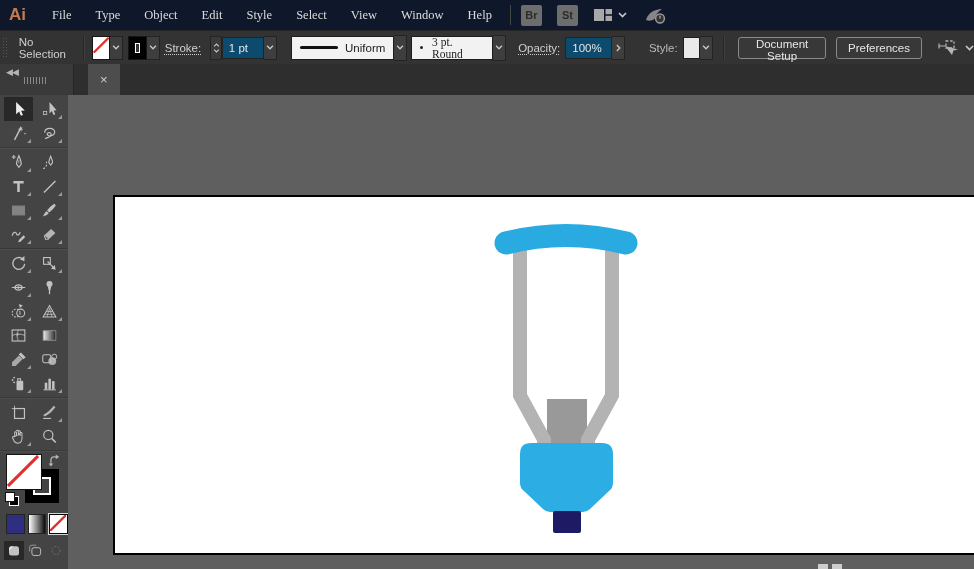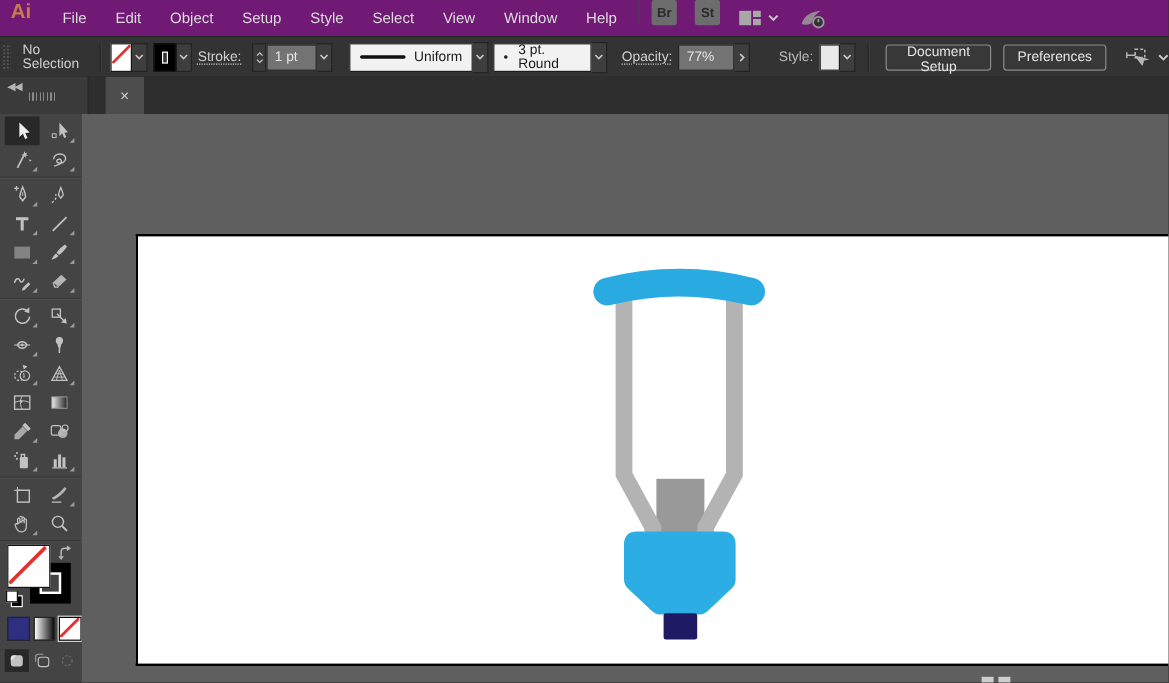--- a/index.html
+++ b/index.html
@@ -1,23 +1,23 @@
 <!DOCTYPE html>
 <html><head>
 <meta charset="utf-8">
 <style>
   html,body{margin:0;padding:0;background:#222;}
   #app{position:relative;width:974px;height:569px;overflow:hidden;
        font-family:"Liberation Sans",sans-serif;background:#333;
        -webkit-font-smoothing:antialiased;}
   
-  .menubar{position:absolute;left:0;top:0;width:974px;height:30px;background:#701a75;
-           border-bottom:1px solid #262626;display:flex;}
+  .menubar{position:absolute;left:0;top:0;width:974px;height:30px;background:#0f172a;
+           border-bottom:1px solid #262626;display:flex;align-items:center;}
   .logo{color:#c9794f;font-weight:bold;font-size:17px;margin:0 14px 0 9px;letter-spacing:0;}
-  .menu-items{display:flex;align-items:center;height:100%;}
+  .menu-items{display:flex;align-items:center;height:100%;font-family:Liberation Serif, serif;}
   .menu-item{color:#dcdcdc;font-size:12.5px;padding:0 12px;line-height:30px;cursor:default;}
   .mb-sep{width:1px;height:20px;background:#454545;margin:0 10px 0 6px;}
   .sq-btn{width:21px;height:21px;background:#6d6d6d;color:#2b2b2b;border:none;border-radius:2px;
           font-family:inherit;font-size:11px;font-weight:bold;margin-left:0;margin-right:15px;
           display:flex;align-items:center;justify-content:center;padding:0;}
   .ws{display:flex;align-items:center;color:#a8a8a8;margin-right:16px;}
   .share{display:flex;align-items:center;color:#9a9a9a;margin-right:8px;}
   .chev{display:inline-flex;margin-left:5px;}
   
   .ctrlbar{position:absolute;left:0;top:31px;width:974px;height:33px;background:#333;
@@ -28,21 +28,21 @@
   .lbl{color:#cfcfcf;margin:0 5px;}
   .lbl.dotted{text-decoration:underline dotted 1px;text-underline-offset:2px;}
   .swatch-none{width:22px;height:22px;background:#fff;border:1px solid #161616;position:relative;overflow:hidden;}
   .swatch-none svg{position:absolute;inset:0;}
   .swatch-stroke{width:22px;height:22px;background:#000;border:1px solid #161616;position:relative;}
   .swatch-stroke .hole{position:absolute;inset:6px;background:#333;border:1.5px solid #fff;}
   .chevbtn{width:16px;height:22px;background:#3e3e3e;border:1px solid #232323;border-left:none;
            display:flex;align-items:center;justify-content:center;color:#c9c9c9;}
   .stepper{width:13px;height:22px;background:#3a3a3a;border:1px solid #232323;display:flex;flex-direction:column;
            align-items:center;justify-content:center;gap:2px;color:#c9c9c9;margin-left:4px;}
-  .dfield{height:20px;background:#737373;border:1px solid #232323;color:#e5e5e5;
+  .dfield{height:20px;background:#0c4a6e;border:1px solid #232323;color:#e5e5e5;
           display:flex;align-items:center;padding:0 6px;font-size:11.5px;}
   .wdrop{height:22px;background:#f2f2f2;border:1px solid #1d1d1d;color:#1a1a1a;display:flex;
          align-items:center;padding:0 8px;font-size:11.5px;}
   .linepreview{width:38px;height:3px;background:#111;border-radius:2px;margin-right:7px;}
   .dot{width:3px;height:3px;border-radius:50%;background:#222;margin-right:9px;}
   .pbtn{height:22px;background:#383838;border:1px solid #8a8a8a;border-radius:3px;color:#e6e6e6;
         font-family:inherit;font-size:11.5px;padding:0 11px;margin:0 5px;}
   .stylesw{width:20px;height:20px;background:#e9e9e9;border:1px solid #1d1d1d;}
   .selsim{display:flex;align-items:center;color:#b5b5b5;margin-left:10px;}
   
@@ -90,23 +90,23 @@
 </style>
 </head>
 <body>
 
 <div id="app">
 
   <div class="menubar">
     <span class="logo">Ai</span>
     <div id="menu-items" class="menu-items">
         <span class="menu-item">File</span>
+        <span class="menu-item">Type</span>
+        <span class="menu-item">Object</span>
         <span class="menu-item">Edit</span>
-        <span class="menu-item">Object</span>
-        <span class="menu-item">Setup</span>
         <span class="menu-item">Style</span>
         <span class="menu-item">Select</span>
         <span class="menu-item">View</span>
         <span class="menu-item">Window</span>
         <span class="menu-item">Help</span>
       </div>
     <div class="mb-sep"></div>
     <button class="sq-btn">Br</button>
     <button class="sq-btn">St</button>
     <div class="ws">
@@ -170,31 +170,31 @@
     </div>
     <div class="wdrop" style="margin-left:14px;width:88px;">
       <div class="linepreview"></div>
       <span>Uniform</span>
     </div>
     <div class="chevbtn" style="height:24px;">
       <svg width="8" height="5" viewBox="0 0 9 6">
           <path d="M1 1 L4.5 4.5 L8 1" fill="none" stroke="#c9c9c9" stroke-width="1.6"></path>
         </svg>
     </div>
-    <div class="wdrop" style="margin-left:4px;width:86px;">
+    <div class="wdrop" style="margin-left:4px;width:86px;font-family:Liberation Serif, serif;">
       <div class="dot"></div>
       <span>3 pt. Round</span>
     </div>
     <div class="chevbtn" style="height:24px;">
       <svg width="8" height="5" viewBox="0 0 9 6">
           <path d="M1 1 L4.5 4.5 L8 1" fill="none" stroke="#c9c9c9" stroke-width="1.6"></path>
         </svg>
     </div>
     <span class="lbl dotted" style="margin-left:12px;">Opacity:</span>
-    <div class="dfield" style="width:44px;">77%</div>
+    <div class="dfield" style="width:44px;">100%</div>
     <div class="chevbtn">
       <svg width="5" height="8" viewBox="0 0 6 9">
           <path d="M1 1 L4.5 4.5 L1 8" fill="none" stroke="#c9c9c9" stroke-width="1.6"></path>
         </svg>
     </div>
     <span class="lbl" style="margin-left:24px;color:#b9b9b9;">Style:</span>
     <div class="stylesw"></div>
     <div class="chevbtn">
       <svg width="8" height="5" viewBox="0 0 9 6">
           <path d="M1 1 L4.5 4.5 L8 1" fill="none" stroke="#c9c9c9" stroke-width="1.6"></path>

